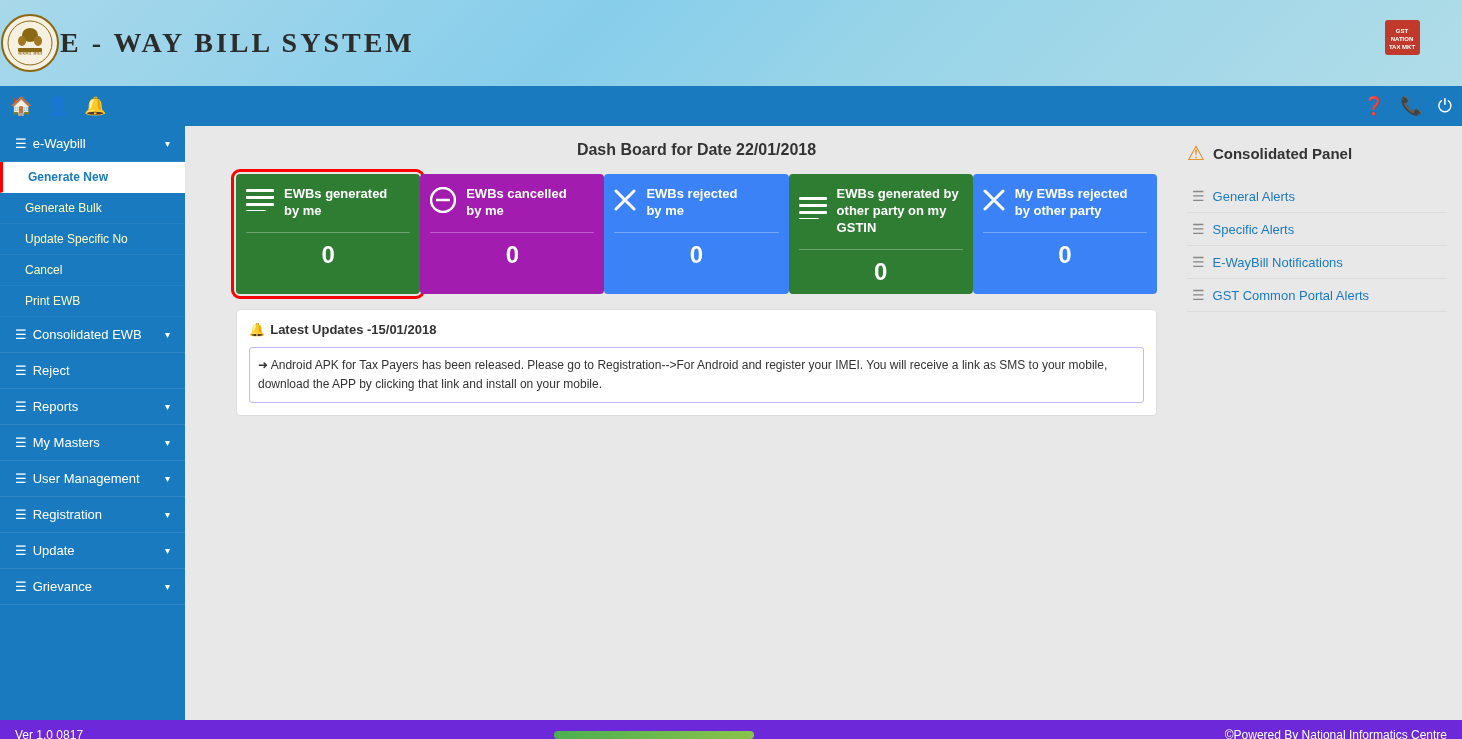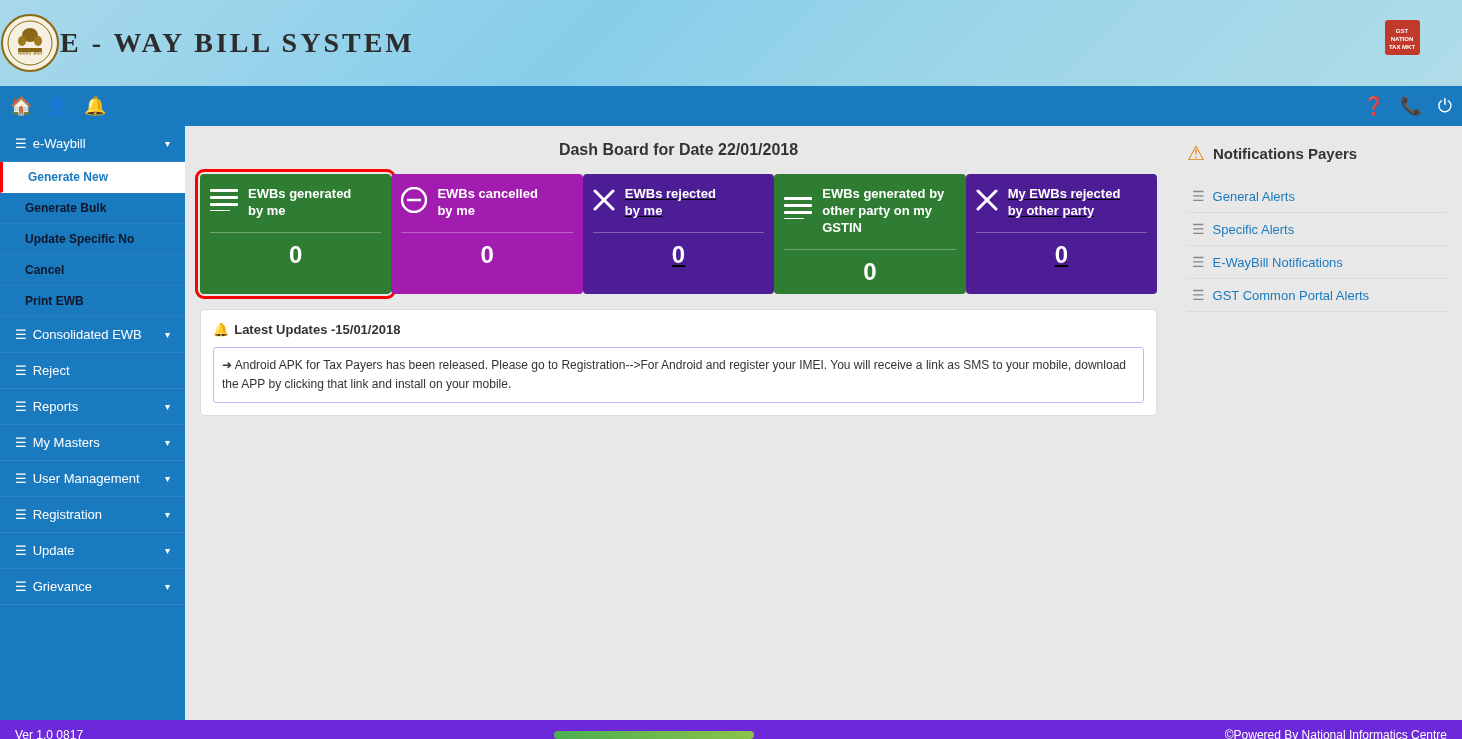--- a/index.html
+++ b/index.html
@@ -80,31 +80,31 @@
       align-items: center;
       justify-content: space-between;
       border-bottom: 1px solid rgba(255,255,255,0.1);
       font-size: 13px;
     }
     .sidebar-item .arrow { font-size: 10px; }
     .sidebar-sub-item {
       padding: 8px 15px 8px 25px;
       cursor: pointer;
       font-size: 12px;
-      color: #0f172a;
+      color: #fef9c3;
       border-bottom: 1px solid rgba(255,255,255,0.05);
-      font-weight: bold;
     }
 
     
     .content {
       flex: 1;
       padding: 15px;
       background: #e8e8e8;
       overflow-y: auto;
+      margin-left: 36px;
     }
 
     
     .dashboard-title {
       text-align: center;
       font-size: 16px;
       font-weight: bold;
       color: #333;
       margin-bottom: 15px;
     }
@@ -144,21 +144,21 @@
     }
     .card-value {
       text-align: center;
       color: white;
       font-size: 24px;
       font-weight: bold;
       padding: 8px;
     }
     .card-green { background: #2e7d32; }
     .card-orange { background: #a21caf; }
-    .card-red { background: #4c1d95; text-decoration: underline; }
+    .card-red { background: #3b82f6; }
     .card-divider {
       border: none;
       border-top: 1px solid rgba(255,255,255,0.3);
       margin: 0 10px;
     }
 
     
     .updates-panel {
       background: white;
       border: 1px solid #ddd;
@@ -456,21 +456,21 @@
         <span>Latest Updates -15/01/2018</span>
       </div>
       <div class="updates-content">➜ Android APK for Tax Payers has been released. Please go to Registration--&gt;For Android and register your IMEI. You will receive a link as SMS to your mobile, download the APP by clicking that link and install on your mobile.</div>
     </div>
 
   </div>
 
   <div class="notifications-panel">
     <div class="notif-header">
       <span class="notif-warning-icon">⚠</span>
-      <span class="notif-title">Notifications Payers</span>
+      <span class="notif-title">Consolidated Panel</span>
     </div>
 
     <div class="notif-item">
       <span class="notif-list-icon">☰</span>
       <span>General Alerts</span>
     </div>
     <div class="notif-item">
       <span class="notif-list-icon">☰</span>
       <span>Specific Alerts</span>
     </div>

